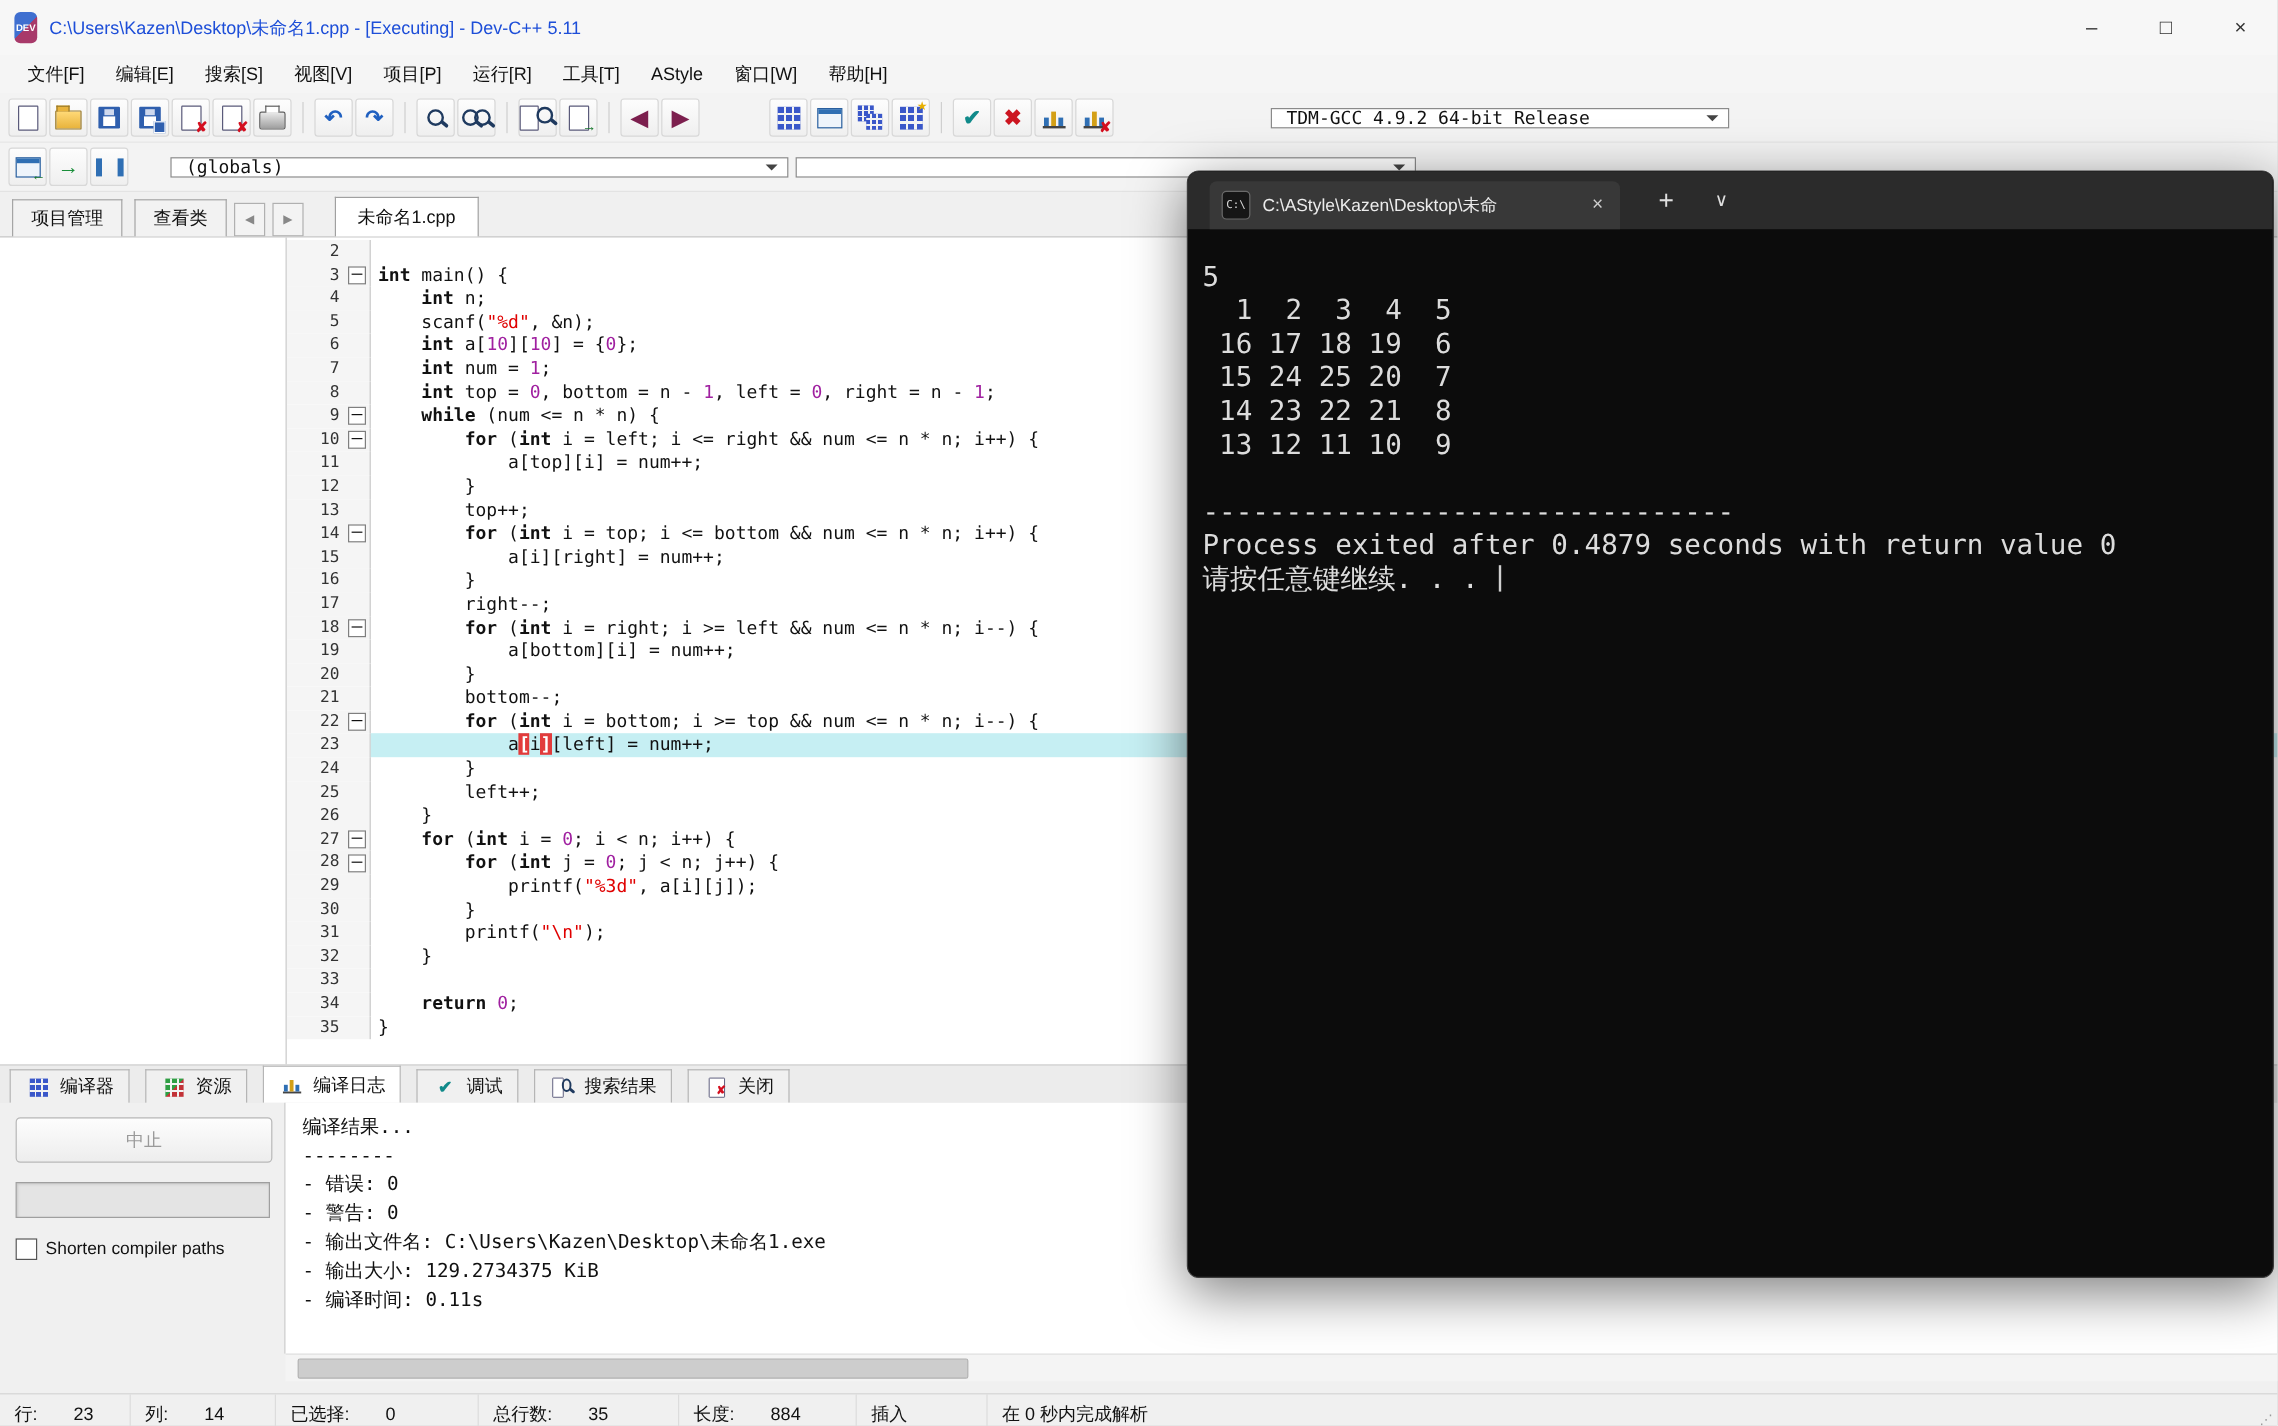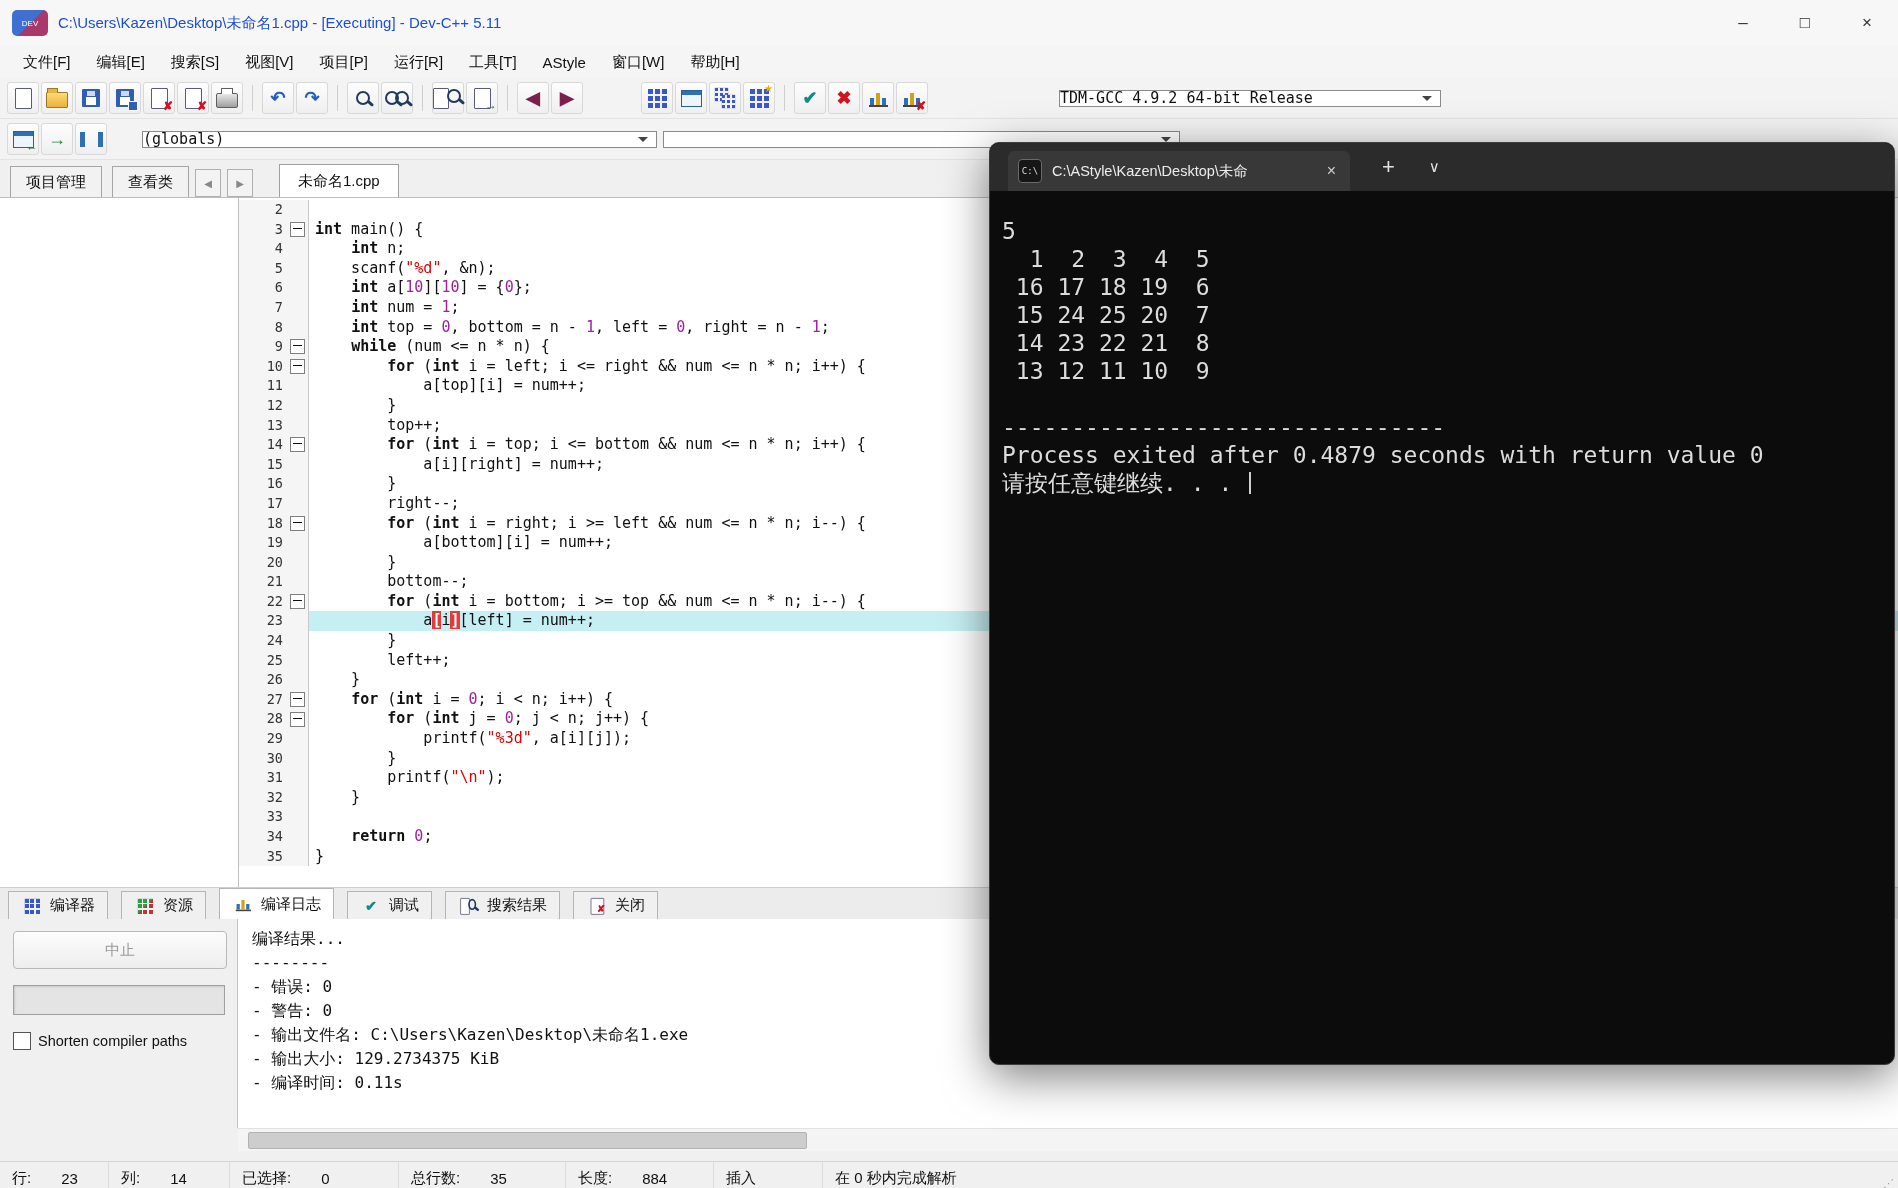--- a/index.html
+++ b/index.html
@@ -2,23 +2,23 @@
 <html><head>
 <meta charset="utf-8">
 <style>
   html,body{margin:0;padding:0}
   body{width:1898px;height:1188px;position:relative;overflow:hidden;background:#f0f0f0;
        font-family:"Liberation Sans",sans-serif;color:#111}
   .col{display:flex;flex-direction:column;width:1898px;height:1188px;outline:1px solid #b5b5b5}
 
   
   .titlebar{height:46px;flex:none;display:flex;align-items:center;background:#f7f7f7;padding-left:12px;gap:10px}
-  .appicon{width:36px;height:26px;border-radius:5px;flex:none;
+  .appicon{width:19px;height:26px;border-radius:5px;flex:none;
            background:linear-gradient(135deg,#3f6fd0 0 50%,#a83a6a 50% 100%);
-           display:flex;align-items:center;justify-content:center;color:#fff;font-size:8px;font-weight:normal}
+           display:flex;align-items:center;justify-content:center;color:#fff;font-size:8px;font-weight:bold}
   .title{font-size:15px;color:#1d4ed8}
   .wctrl{margin-left:auto;display:flex;height:100%}
   .wbtn{width:62px;height:100%;display:flex;align-items:center;justify-content:center;font-size:17px;color:#333}
 
   
   .menubar{height:32px;flex:none;display:flex;align-items:center;background:#f5f5f5;padding-left:10px}
   .mi{padding:0 13px;font-size:15px;height:26px;display:flex;align-items:center;border-radius:3px}
 
   
   .toolbar1,.toolbar2{height:40px;flex:none;display:flex;align-items:center;background:#f3f3f3;
@@ -53,21 +53,21 @@
   .g2a{position:absolute;left:2px;top:2px;transform:scale(.7)}
   .g2b{position:absolute;right:2px;bottom:2px;transform:scale(.7)}
   .iwn{width:19px;height:15px;border:1px solid #2a5f9e;background:#eef4fb;position:relative}
   .iwn::before{content:"";position:absolute;top:0;left:0;right:0;height:4px;background:#2f6fb4}
   .ich{width:19px;height:16px;position:relative;border-bottom:2px solid #444}
   .ich::before{content:"";position:absolute;bottom:0;left:1px;width:4px;height:7px;background:#2f6fb4;box-shadow:12px 0 0 #2f6fb4}
   .ich::after{content:"";position:absolute;bottom:0;left:7px;width:4px;height:12px;background:#d4a017}
   .ipu{width:13px;height:15px;border-left:5px solid #2f6fb4;border-right:5px solid #2f6fb4}
 
   .combo{height:17px;border:1px solid #8a8a8a;background:#fff;display:flex;align-items:center;
-         font-family:"DejaVu Sans Mono",monospace;font-size:15px;padding-left:0;box-sizing:border-box}
+         font-family:"DejaVu Sans Mono",monospace;font-size:15px;padding-left:12px;box-sizing:border-box}
   .combo .arr{margin-left:auto;width:26px;height:100%;display:flex;align-items:center;justify-content:center}
   .combo .arr::after{content:"";border:5px solid transparent;border-top-color:#444;margin-top:5px}
   .compiler{width:382px;margin-left:130px}
   .globals{width:515px;margin-left:34px}
   .members{width:517px;margin-left:6px}
 
   
   .tabrow{height:37px;flex:none;display:flex;align-items:flex-end;background:#f0f0f0;border-bottom:1px solid #bdbdbd}
   .ptab{height:30px;padding:0 15px;display:flex;align-items:center;font-size:15px;border:1px solid #a5a5a5;
         border-bottom:none;background:#f2f2f2;margin-left:10px}

